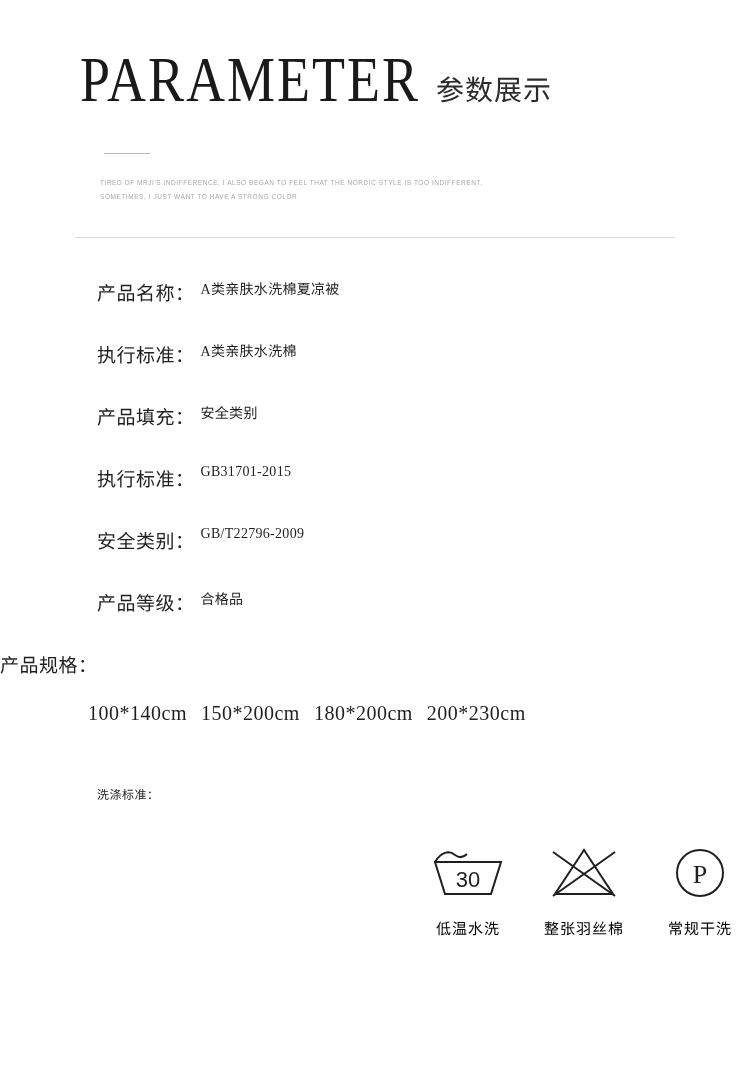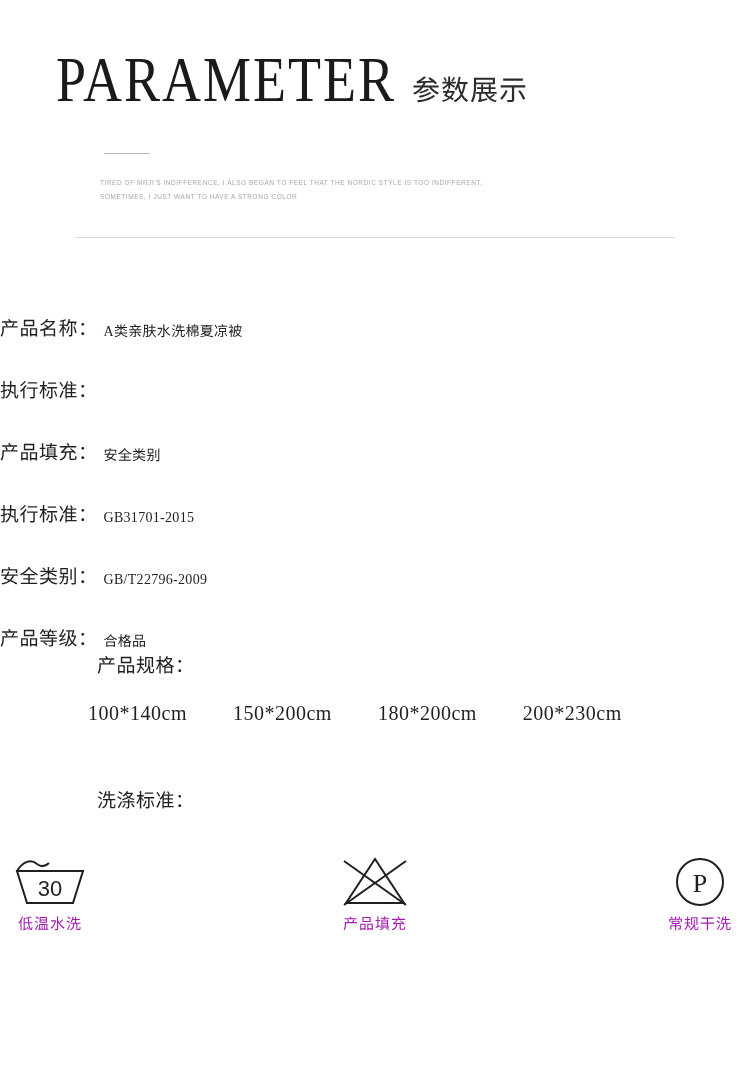--- a/index.html
+++ b/index.html
@@ -27,21 +27,21 @@
   .header {
     position: absolute;
     left: 0;
     top: 0;
     width: 750px;
   }
 
   .title-row {
     display: flex;
     align-items: flex-end;
-    padding-left: 56px;
+    padding-left: 80px;
     padding-top: 58px;
   }
 
   .title-en {
     font-family: "Liberation Serif", serif;
     font-size: 54px;
     letter-spacing: 2px;
     line-height: 1;
     color: #1a1a1a;
     font-weight: 400;
@@ -93,21 +93,22 @@
   
   .specs {
     position: absolute;
     left: 0;
     top: 278px;
     width: 750px;
   }
 
   .spec-row {
     display: flex;
-    align-items: flex-end;
+    align-items: flex-start;
+    padding-left: 97px;
     height: 62px;
   }
 
   .spec-label {
     font-family: "Liberation Serif", serif;
     font-size: 19px;
     color: #1f1f1f;
     white-space: nowrap;
     letter-spacing: 0.5px;
   }
@@ -116,72 +117,72 @@
     font-family: "Liberation Serif", serif;
     font-size: 14px;
     color: #1f1f1f;
     white-space: nowrap;
     margin-left: 6px;
     letter-spacing: 0.3px;
   }
 
   
   .spec-row-title {
-    padding-left: 97px;
     height: 46px;
     display: flex;
     align-items: baseline;
   }
 
   .sizes {
     padding-left: 88px;
     font-family: "Liberation Serif", serif;
     font-size: 20px;
     color: #1f1f1f;
     letter-spacing: 0.5px;
     display: flex;
-    gap: 46px;
+    gap: 14px;
     margin-top: 6px;
   }
 
   .wash-title {
     padding-left: 97px;
     margin-top: 60px;
     font-family: "Liberation Serif", serif;
-    font-size: 19px;
+    font-size: 12px;
     color: #1f1f1f;
     letter-spacing: 0.5px;
   }
 
   
   .care-row {
     margin-top: 38px;
     display: flex;
-    justify-content: space-between;
-    gap: 32px;
+    justify-content: flex-end;
+    gap: 16px;
   }
 
   .care-item {
     width: 100px;
     display: flex;
     flex-direction: column;
     align-items: center;
   }
 
   .care-glyph {
     height: 62px;
     display: flex;
     align-items: center;
     justify-content: center;
   }
 
   .care-caption {
+    margin-top: 14px;
     font-family: Liberation Sans, sans-serif;
     font-size: 15px;
-    color: #a21caf;
+    color: #000000;
     letter-spacing: 1px;
   }
 </style>
 </head>
 <body>
 
 <div class="page">
 
   <div class="header">
     <div class="title-row">
@@ -198,20 +199,21 @@
 
   <div class="specs">
 
     <div class="spec-row">
       <span class="spec-label">产品名称：</span>
       <span class="spec-value">A类亲肤水洗棉夏凉被</span>
     </div>
 
     <div class="spec-row">
       <span class="spec-label">执行标准：</span>
+      <span class="spec-value">A类亲肤水洗棉</span>
     </div>
 
     <div class="spec-row">
       <span class="spec-label">产品填充：</span>
       <span class="spec-value">安全类别</span>
     </div>
 
     <div class="spec-row">
       <span class="spec-label">执行标准：</span>
       <span class="spec-value">GB31701-2015</span>
@@ -253,21 +255,21 @@
       </div>
 
       <div class="care-item">
         <div class="care-glyph">
           <svg width="78" height="56" viewBox="0 0 78 56" fill="none" xmlns="http://www.w3.org/2000/svg">
             <path d="M39 6 L68 50 L10 50 Z" stroke="#1f1f1f" stroke-width="2" fill="none"></path>
             <line x1="8" y1="8" x2="70" y2="52" stroke="#1f1f1f" stroke-width="2"></line>
             <line x1="70" y1="8" x2="8" y2="52" stroke="#1f1f1f" stroke-width="2"></line>
           </svg>
         </div>
-        <div class="care-caption">产品填充</div>
+        <div class="care-caption">整张羽丝棉</div>
       </div>
 
 
       <div class="care-item">
         <div class="care-glyph">
           <svg width="78" height="56" viewBox="0 0 78 56" fill="none" xmlns="http://www.w3.org/2000/svg">
             <circle cx="39" cy="29" r="23" stroke="#1f1f1f" stroke-width="2" fill="none"></circle>
             <text x="39" y="39" font-family="Liberation Serif, serif" font-size="26" text-anchor="middle" fill="#1f1f1f">P</text>
           </svg>
         </div>

